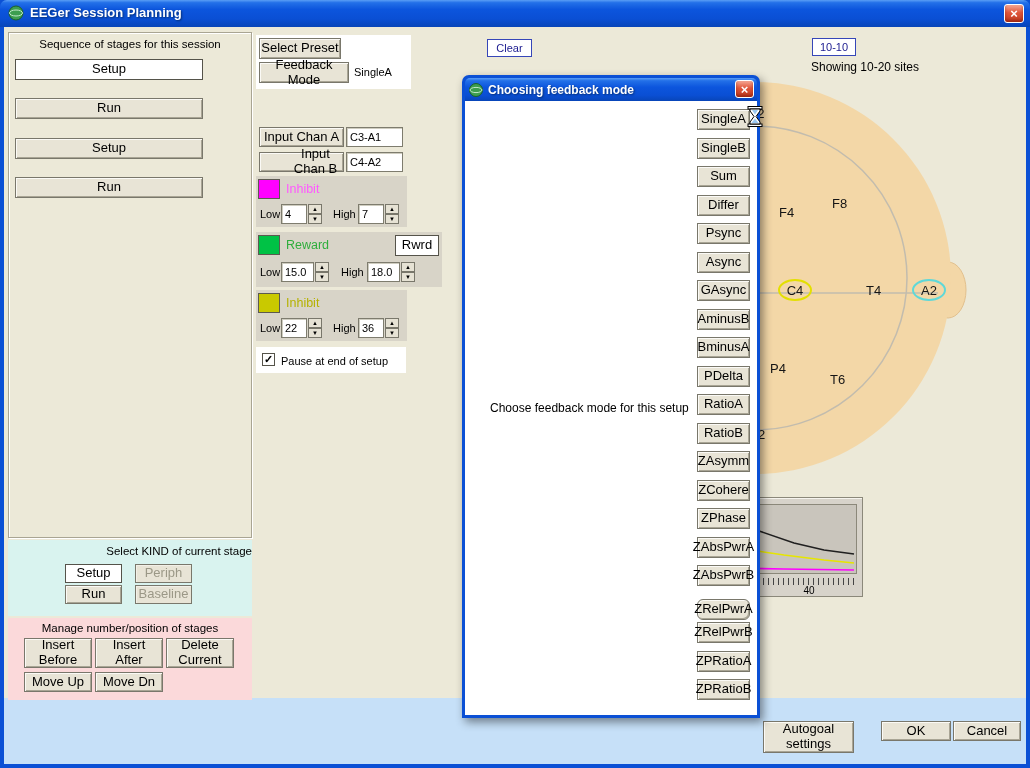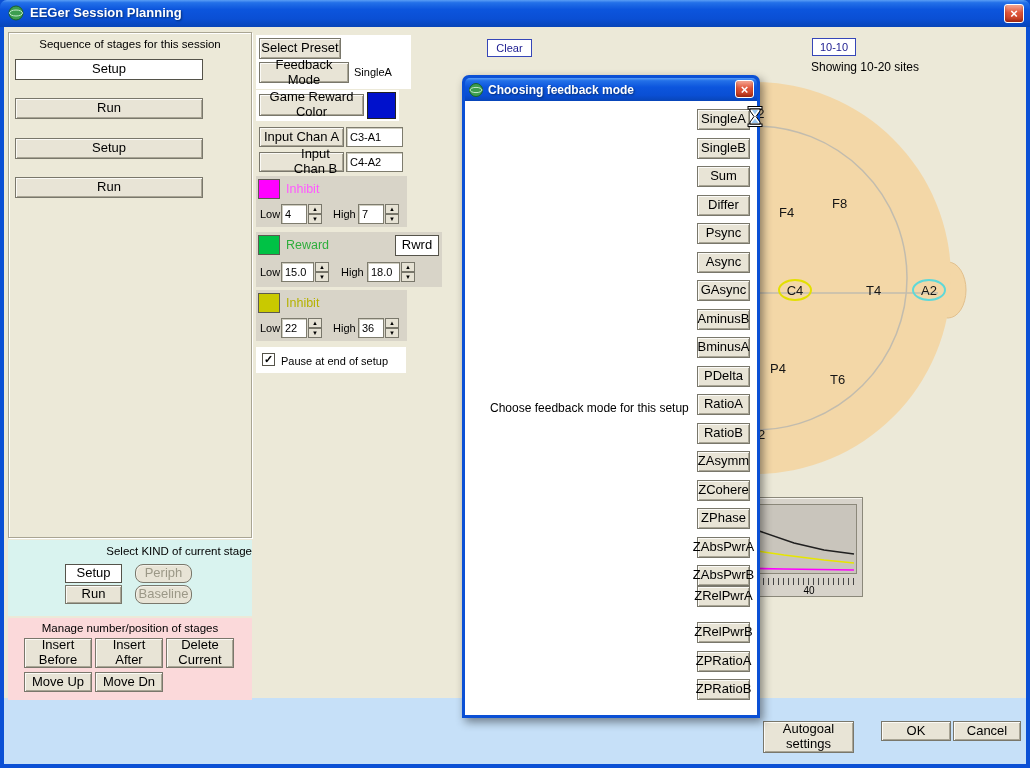--- a/index.html
+++ b/index.html
@@ -12,21 +12,21 @@
   .title-text { color:#fff; font-weight:bold; font-size:13px; text-shadow:1px 1px 2px #052e72; white-space:nowrap; }
   .xclose { width:20px; height:19px; display:flex; align-items:center; justify-content:center;
             background:linear-gradient(180deg,#f5a793,#e0563a 45%,#bf3a1e); border:1px solid #fff; border-radius:3px;
             color:#fff; font-weight:bold; font-size:13px; line-height:1; box-shadow:inset 0 -2px 3px rgba(120,20,5,.5); cursor:pointer; }
   .winframe { border:4px solid #0b50d5; border-top:none; pointer-events:none; }
 
   
   .btn { background:#e8e4d6; border:1px solid #79776b; box-shadow:inset 1px 1px 0 #fbfaf6, inset -1px -1px 0 #a9a595;
          display:flex; align-items:center; justify-content:center; text-align:center; font-size:13px; cursor:pointer; line-height:1.15; }
   .btn-white { background:#fff; border:1px solid #55534a; box-shadow:none; }
-  .btn-disabled { color:#9b9887; box-shadow:inset 1px 1px 0 #f2f0e8; cursor:default;border-radius:8px; }
+  .btn-disabled { color:#9b9887; box-shadow:inset 1px 1px 0 #f2f0e8; cursor:default; }
   .btn-link { background:#fff; border:1px solid #3646b8; color:#1b1b8f; display:flex; align-items:center; justify-content:center; font-size:11px; cursor:pointer; }
   .pre { white-space:pre-line; }
   .sunken { background:#fff; border:1px solid #7e7c6e; box-shadow:inset 1px 1px 0 #cfcdc0; display:flex; align-items:center; padding-left:3px; font-size:11px; }
   .gbx { background:#ece9d8; border:1px solid #a9a593; box-shadow:inset 1px 1px 0 #fff, 1px 1px 0 #fff; }
   .panel-title { font-size:11.5px; }
   .band { background:#d8d4c8; }
   .swatch { width:22px; height:20px; border:1px solid #5c5a50; }
   .band-name { font-size:12.5px; }
   .slab { font-size:11px; }
   .spinner { display:flex; flex-direction:column; width:14px; height:20px; cursor:pointer; }
@@ -115,24 +115,20 @@
     <div class="abs btn" style="left:16px;top:54px;width:68px;height:20px;">Move Up</div>
     <div class="abs btn" style="left:87px;top:54px;width:68px;height:20px;">Move Dn</div>
   </div>
 
   <div class="abs" style="left:256px;top:35px;width:155px;height:54px;background:#fff;z-index:2;">
     <div class="abs btn" style="left:3px;top:3px;width:82px;height:21px;">Select Preset</div>
     <div class="abs btn" style="left:3px;top:27px;width:90px;height:21px;">Feedback Mode</div>
     <span class="abs" style="left:98px;top:31px;">SingleA</span>
   </div>
 
-  <div class="abs" style="left:256px;top:90px;width:143px;height:31px;background:#fff;z-index:2;">
-    <div class="abs btn" style="left:3px;top:4px;width:105px;height:22px;">Game Reward Color</div>
-    <div class="abs" style="left: 111px; top: 2px; width: 29px; height: 27px; border: 1px solid rgb(34, 34, 34); background: rgb(0, 17, 204);"></div>
-  </div>
 
   <div class="abs btn" style="left:259px;top:127px;width:85px;height:20px;z-index:2;">Input Chan A</div>
   <div class="abs sunken" style="left:346px;top:127px;width:57px;height:20px;z-index:2;">C3-A1</div>
   <div class="abs btn" style="left:259px;top:152px;width:85px;height:20px;z-index:2;padding-left:28px;">Input Chan B</div>
   <div class="abs sunken" style="left:346px;top:152px;width:57px;height:20px;z-index:2;">C4-A2</div>
 
   <div class="abs band" style="left:256px;top:176px;width:151px;height:51px;z-index:2;">
     <div class="abs swatch" style="left: 2px; top: 3px; background: rgb(255, 0, 255);"></div>
     <span class="abs band-name" style="left: 30px; top: 6px; color: rgb(255, 89, 255);">Inhibit</span>
     <span class="abs slab" style="left:4px;top:32px;">Low</span>
@@ -230,21 +226,21 @@
       <div class="btn mode" style="top:208px;">AminusB</div>
       <div class="btn mode" style="top:236px;">BminusA</div>
       <div class="btn mode" style="top:265px;">PDelta</div>
       <div class="btn mode" style="top:293px;">RatioA</div>
       <div class="btn mode" style="top:322px;">RatioB</div>
       <div class="btn mode" style="top:350px;">ZAsymm</div>
       <div class="btn mode" style="top:379px;">ZCohere</div>
       <div class="btn mode" style="top:407px;">ZPhase</div>
       <div class="btn mode" style="top:436px;">ZAbsPwrA</div>
       <div class="btn mode" style="top:464px;">ZAbsPwrB</div>
-      <div class="btn mode" style="top:485px;">ZRelPwrA</div>
+      <div class="btn mode" style="top:498px;border-radius:6px;">ZRelPwrA</div>
       <div class="btn mode" style="top:521px;">ZRelPwrB</div>
       <div class="btn mode" style="top:550px;">ZPRatioA</div>
       <div class="btn mode" style="top:578px;">ZPRatioB</div>
     </div>
   </div>
 
   <div class="abs" style="left:747px;top:106px;z-index:50;">
     <svg width="16" height="21" viewBox="0 0 16 21">
       <rect x="1" y="0.5" width="14" height="2.5" fill="#fff" stroke="#000"></rect>
       <rect x="1" y="18" width="14" height="2.5" fill="#fff" stroke="#000"></rect>

